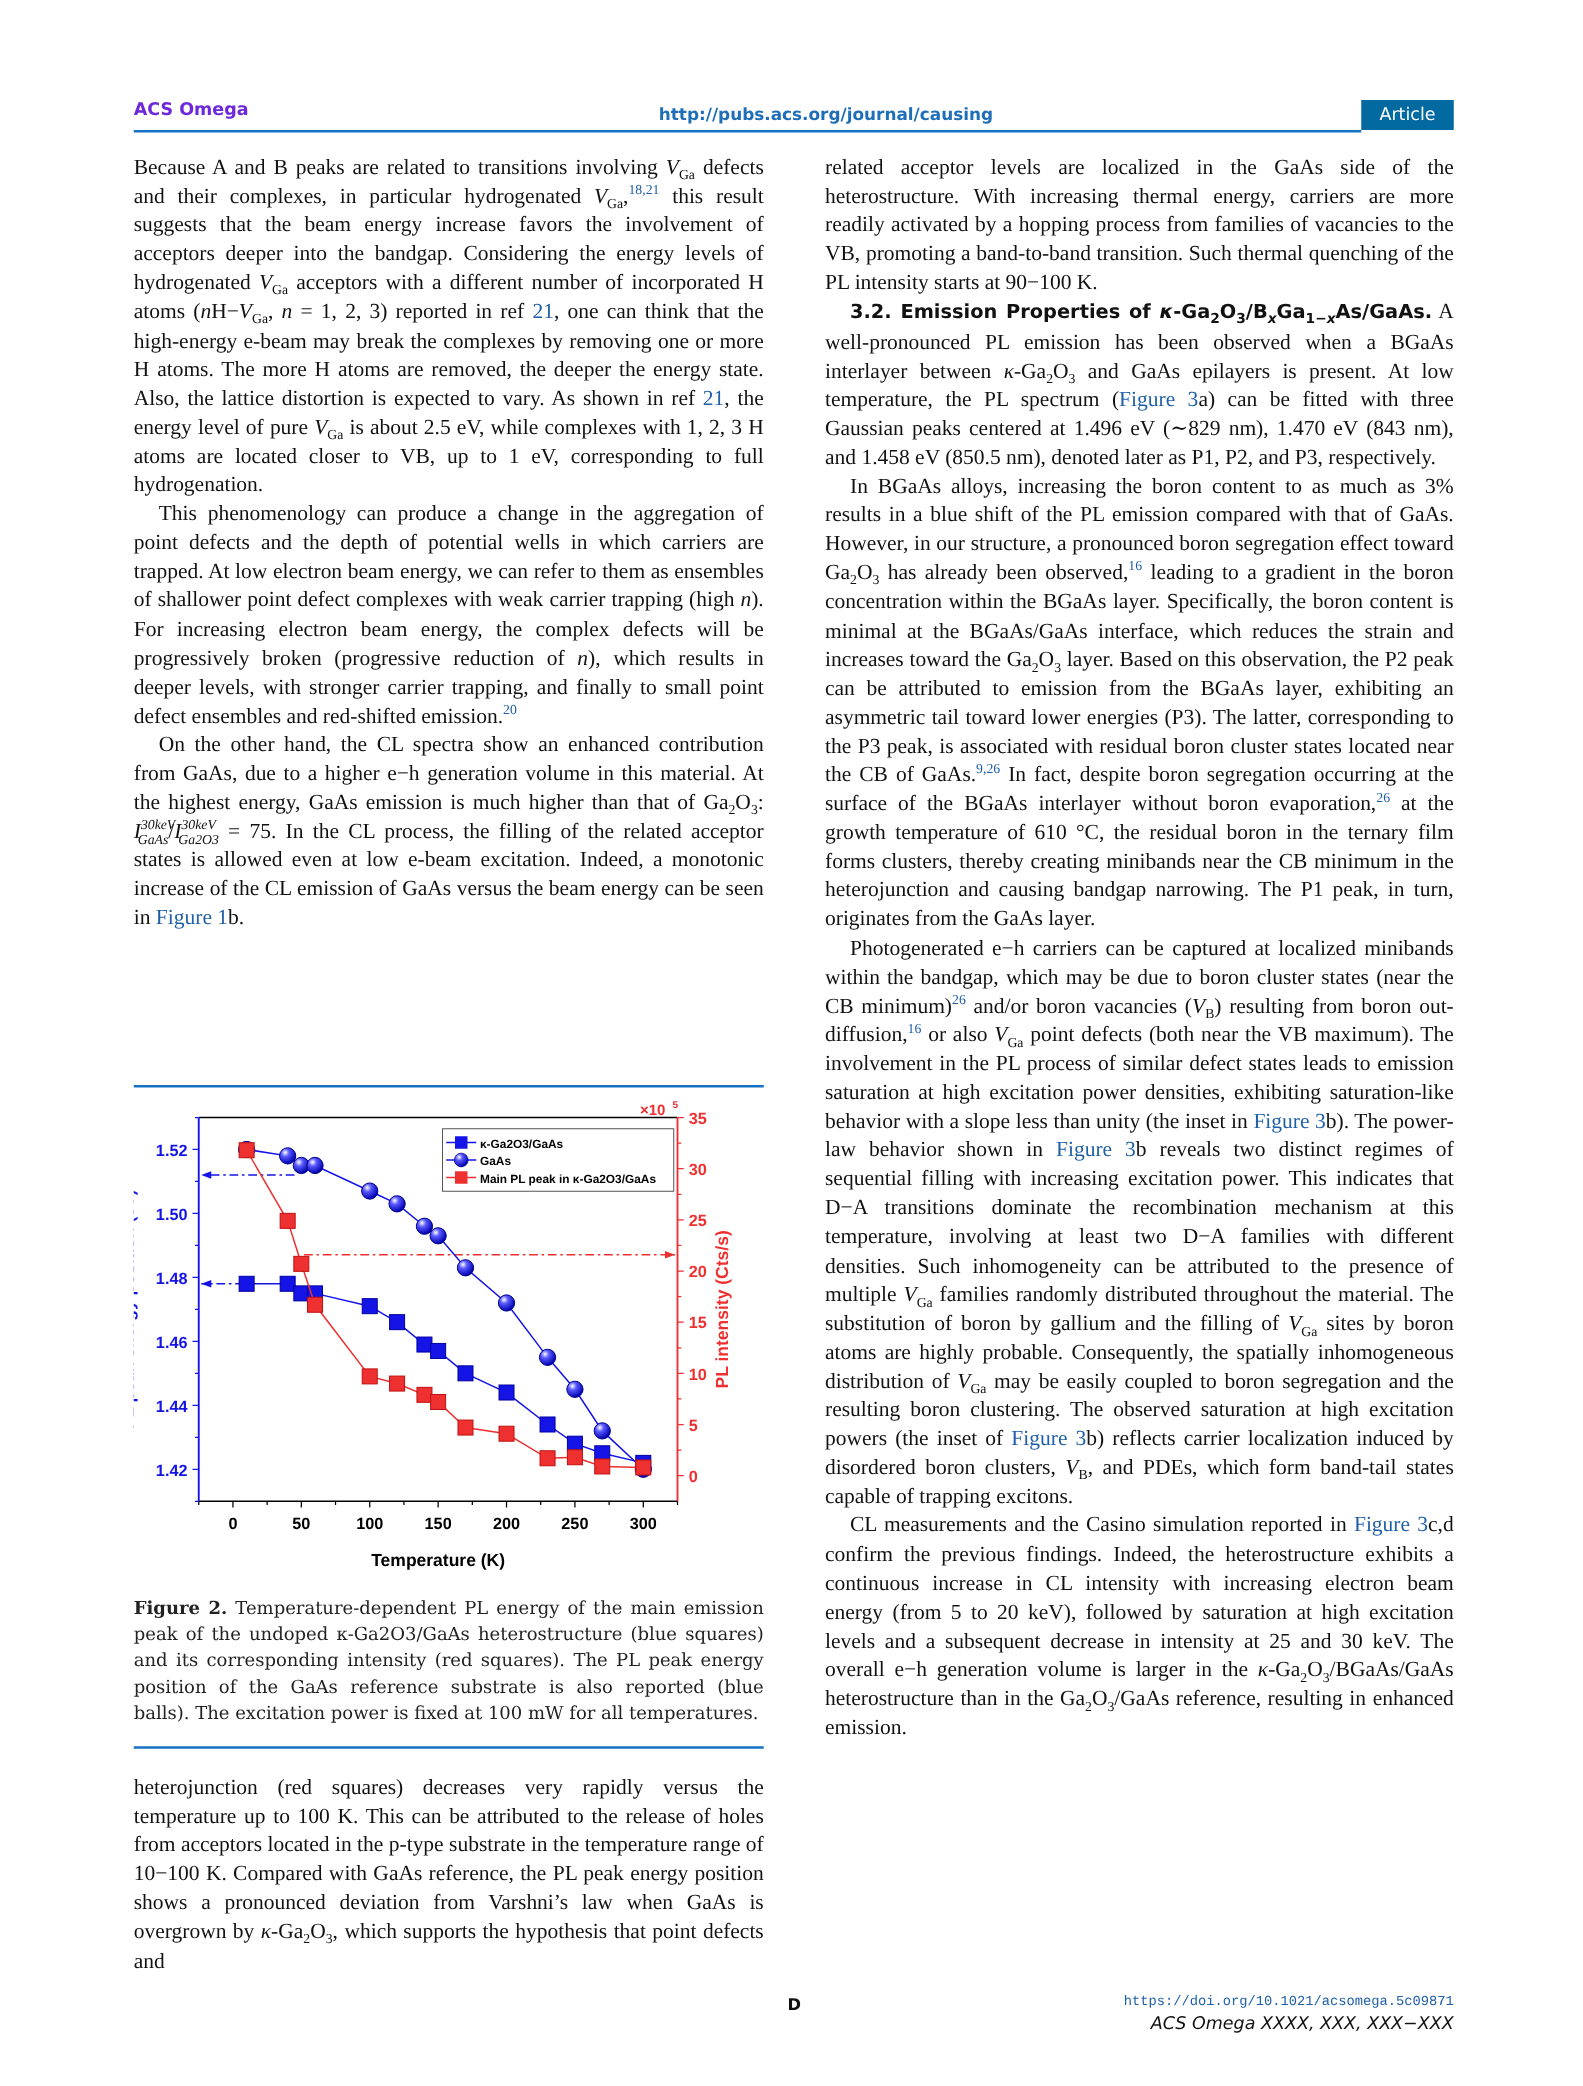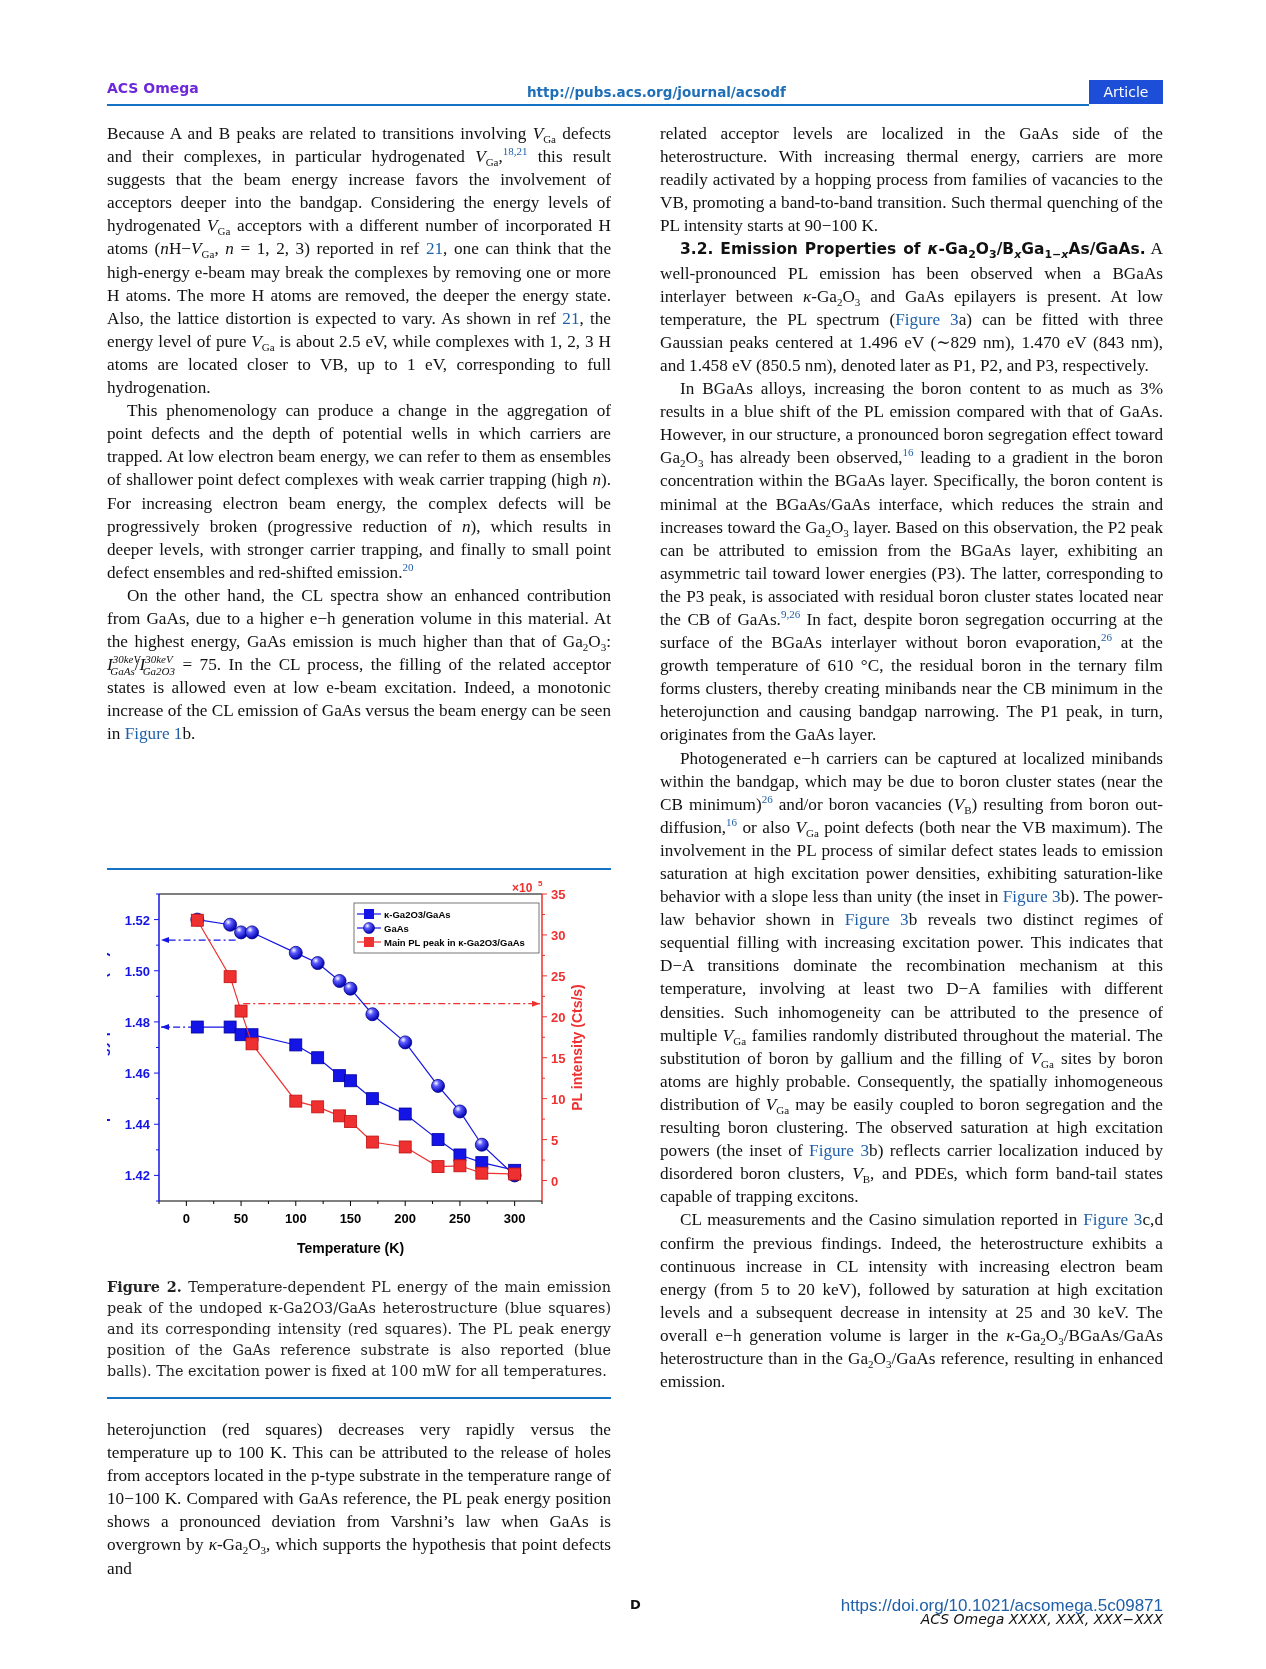--- a/index.html
+++ b/index.html
@@ -1,47 +1,47 @@
 <!DOCTYPE html>
 <html><head>
 <meta charset="utf-8">
 <style>
   html,body{margin:0;padding:0;background:#fff;}
   body{width:1266px;height:1669px;position:relative;overflow:hidden;font-family:"Liberation Serif","DejaVu Serif",serif;color:#111;}
   .hdr{position:absolute;left:107px;top:80px;width:1056px;height:26px;}
   .hdr-journal{position:absolute;left:0;top:0;font-family:"DejaVu Sans","Liberation Sans",sans-serif;font-weight:bold;font-size:14px;color:#6d28d9;}
   .hdr-url{position:absolute;left:420px;top:4px;font-family:"DejaVu Sans","Liberation Sans",sans-serif;font-weight:bold;font-size:13.5px;color:#1f6fb8;}
-  .hdr-badge{position:absolute;right:0;top:0;width:74px;height:24px;background:#1d4ed8;color:#fff;font-family:"DejaVu Sans","Liberation Sans",sans-serif;font-size:14px;text-align:center;line-height:24px;}
+  .hdr-badge{position:absolute;right:0;top:0;width:74px;height:24px;background:#0369a1;color:#fff;font-family:"DejaVu Sans","Liberation Sans",sans-serif;font-size:14px;text-align:center;line-height:24px;}
   .hdr-line{position:absolute;left:107px;top:104px;width:982px;height:2px;background:#1672c2;}
   .col{position:absolute;font-size:17.2px;line-height:23.1px;text-align:justify;}
   .col p{margin:0;}
   .col p.ind{text-indent:20px;}
   .lcol{left:107px;top:122px;width:504px;}
   .rcol{left:660px;top:122px;width:503px;}
   .lcol2{left:107px;top:1418px;width:504px;}
   a,.lnk{color:#1f5fa8;text-decoration:none;}
   sup{font-size:11px;color:#1f5fa8;line-height:0;}
   sub{font-size:11px;line-height:0;}
   .it{font-style:italic;}
   .sec{font-family:"DejaVu Sans","Liberation Sans",sans-serif;font-weight:bold;font-size:15.5px;}
   .fig-rule{position:absolute;left:107px;width:504px;height:2px;background:#1672c2;}
   .chart{position:absolute;left:107px;top:876px;width:504px;height:395px;}
   .caption{position:absolute;left:107px;top:1276px;width:504px;font-family:"DejaVu Serif","Liberation Serif",serif;font-size:14.4px;line-height:21px;text-align:justify;color:#222;}
   .caption b{font-weight:bold;}
   .ftr-page{position:absolute;left:630px;top:1597px;font-family:"DejaVu Sans","Liberation Sans",sans-serif;font-weight:bold;font-size:13px;}
-  .ftr-doi{position:absolute;right:103px;top:1596px;font-family:Liberation Sans, sans-serif;font-size:17px;color:#1f5fa8;text-align:right;}
+  .ftr-doi{position:absolute;right:103px;top:1596px;font-family:Liberation Mono, monospace;font-size:11px;color:#1f5fa8;text-align:right;}
   .ftr-cite{position:absolute;right:103px;top:1611px;font-family:"DejaVu Sans","Liberation Sans",sans-serif;font-size:14px;font-style:italic;text-align:right;}
   svg text{font-family:"Liberation Sans","DejaVu Sans",sans-serif;font-weight:bold;}
 </style>
 </head>
 <body>
 
 <div class="hdr">
   <span class="hdr-journal">ACS Omega</span>
-  <span class="hdr-url">http://pubs.acs.org/journal/acsodf</span>
+  <span class="hdr-url">http://pubs.acs.org/journal/causing</span>
   <span class="hdr-badge">Article</span>
 </div>
 <div class="hdr-line"></div>
 
 <div class="col lcol">
   <p>Because A and B peaks are related to transitions involving <span class="it">V</span><sub>Ga</sub> defects and their complexes, in particular hydrogenated <span class="it">V</span><sub>Ga</sub>,<sup>18,21</sup> this result suggests that the beam energy increase favors the involvement of acceptors deeper into the bandgap. Considering the energy levels of hydrogenated <span class="it">V</span><sub>Ga</sub> acceptors with a different number of incorporated H atoms (<span class="it">n</span>H−<span class="it">V</span><sub>Ga</sub>, <span class="it">n</span> = 1, 2, 3) reported in ref <a>21</a>, one can think that the high-energy e-beam may break the complexes by removing one or more H atoms. The more H atoms are removed, the deeper the energy state. Also, the lattice distortion is expected to vary. As shown in ref <a>21</a>, the energy level of pure <span class="it">V</span><sub>Ga</sub> is about 2.5 eV, while complexes with 1, 2, 3 H atoms are located closer to VB, up to 1 eV, corresponding to full hydrogenation.</p>
   <p class="ind">This phenomenology can produce a change in the aggregation of point defects and the depth of potential wells in which carriers are trapped. At low electron beam energy, we can refer to them as ensembles of shallower point defect complexes with weak carrier trapping (high <span class="it">n</span>). For increasing electron beam energy, the complex defects will be progressively broken (progressive reduction of <span class="it">n</span>), which results in deeper levels, with stronger carrier trapping, and finally to small point defect ensembles and red-shifted emission.<sup>20</sup></p>
   <p class="ind">On the other hand, the CL spectra show an enhanced contribution from GaAs, due to a higher e−h generation volume in this material. At the highest energy, GaAs emission is much higher than that of Ga<sub>2</sub>O<sub>3</sub>: <span class="it">I</span><sup style="color:#111" class="it">30keV</sup><sub class="it" style="margin-left:-30px">GaAs</sub>/<span class="it">I</span><sup style="color:#111" class="it">30keV</sup><sub class="it" style="margin-left:-30px">Ga2O3</sub> = 75. In the CL process, the filling of the related acceptor states is allowed even at low e-beam excitation. Indeed, a monotonic increase of the CL emission of GaAs versus the beam energy can be seen in <a>Figure 1</a>b.</p>
 </div>
 

